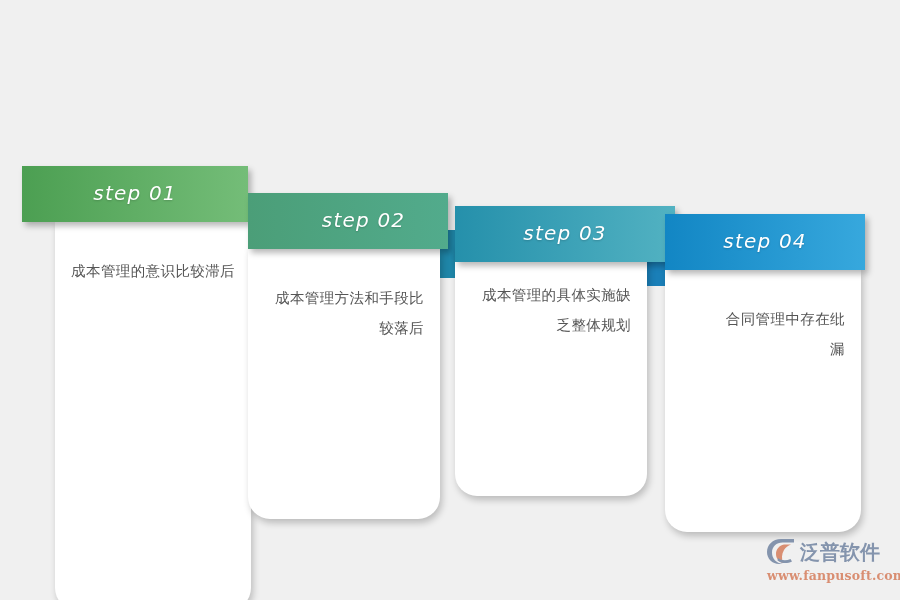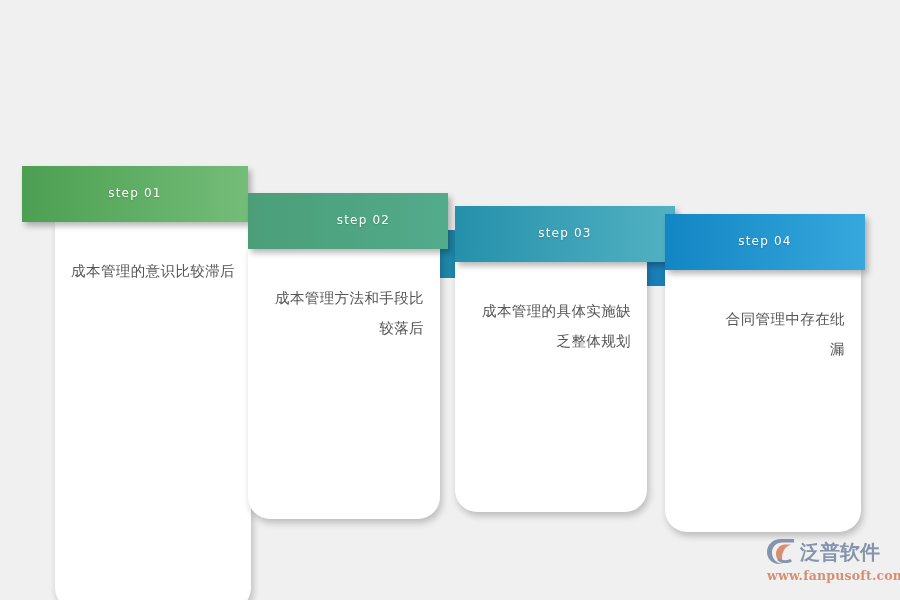--- a/index.html
+++ b/index.html
@@ -35,22 +35,23 @@
     box-sizing: border-box;
     box-shadow: 3px 4px 6px rgba(0,0,0,0.28);
     display: flex;
     align-items: center;
     justify-content: center;
     z-index: 3;
   }
   .step-label {
     color: #ffffff;
     font-family: "DejaVu Sans", sans-serif;
+    font-style: italic;
     font-weight: 400;
-    font-size: 12px;
+    font-size: 20px;
     letter-spacing: 1.2px;
     text-shadow: 0 1px 2px rgba(0,0,0,0.18);
     white-space: nowrap;
     transform: translateY(-1px);
   }
 
   
   .step-tail {
     position: absolute;
     top: 24px;
@@ -84,21 +85,21 @@
   #group-1 .step-card   { left: 33px; top: 56px; width: 196px; height: 388px; }
 
   #group-2 { left: 248px; top: 193px; }
   #group-2 .step-ribbon { width: 200px; padding-left: 31px; }
   #group-2 .step-tail   { left: -28px; width: 34px; }
   #group-2 .step-card   { left: 0px; top: 56px; width: 192px; height: 270px; }
 
   #group-3 { left: 455px; top: 206px; }
   #group-3 .step-ribbon { width: 220px; }
   #group-3 .step-tail   { left: -28px; width: 34px; }
-  #group-3 .step-card   { left: 0px; top: 56px; width: 192px; height: 250px; }
+  #group-3 .step-card   { left: 0px; top: 40px; width: 192px; height: 250px; }
 
   #group-4 { left: 665px; top: 214px; }
   #group-4 .step-ribbon { width: 200px; }
   #group-4 .step-tail   { left: -28px; width: 34px; }
   #group-4 .step-card   { left: 0px; top: 56px; width: 196px; height: 262px; padding-left: 48px; }
 
   
   #logo {
     position: absolute;
     left: 766px;

